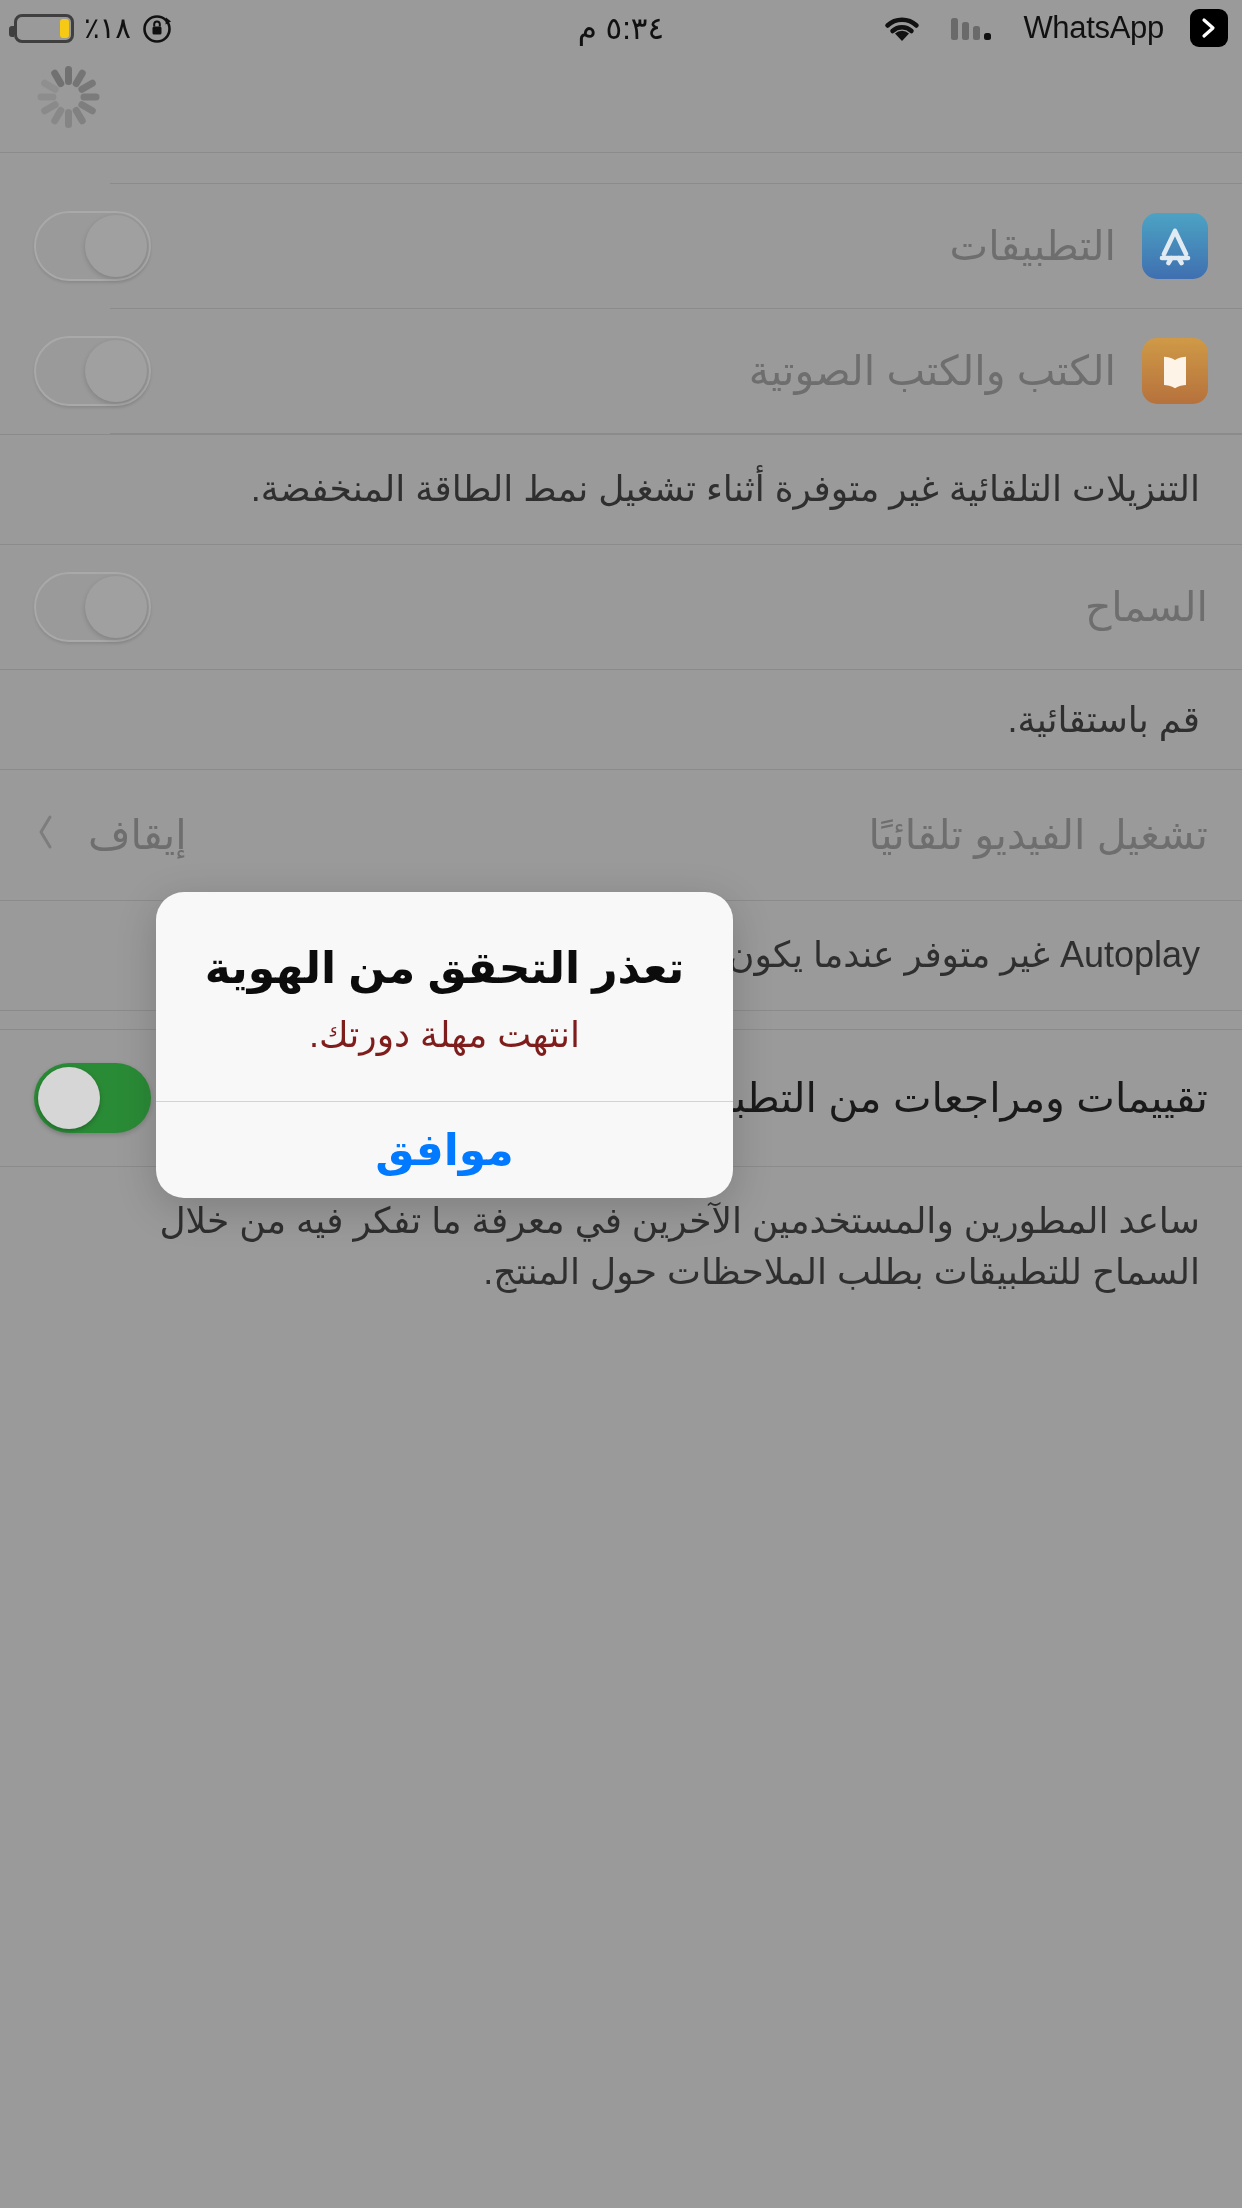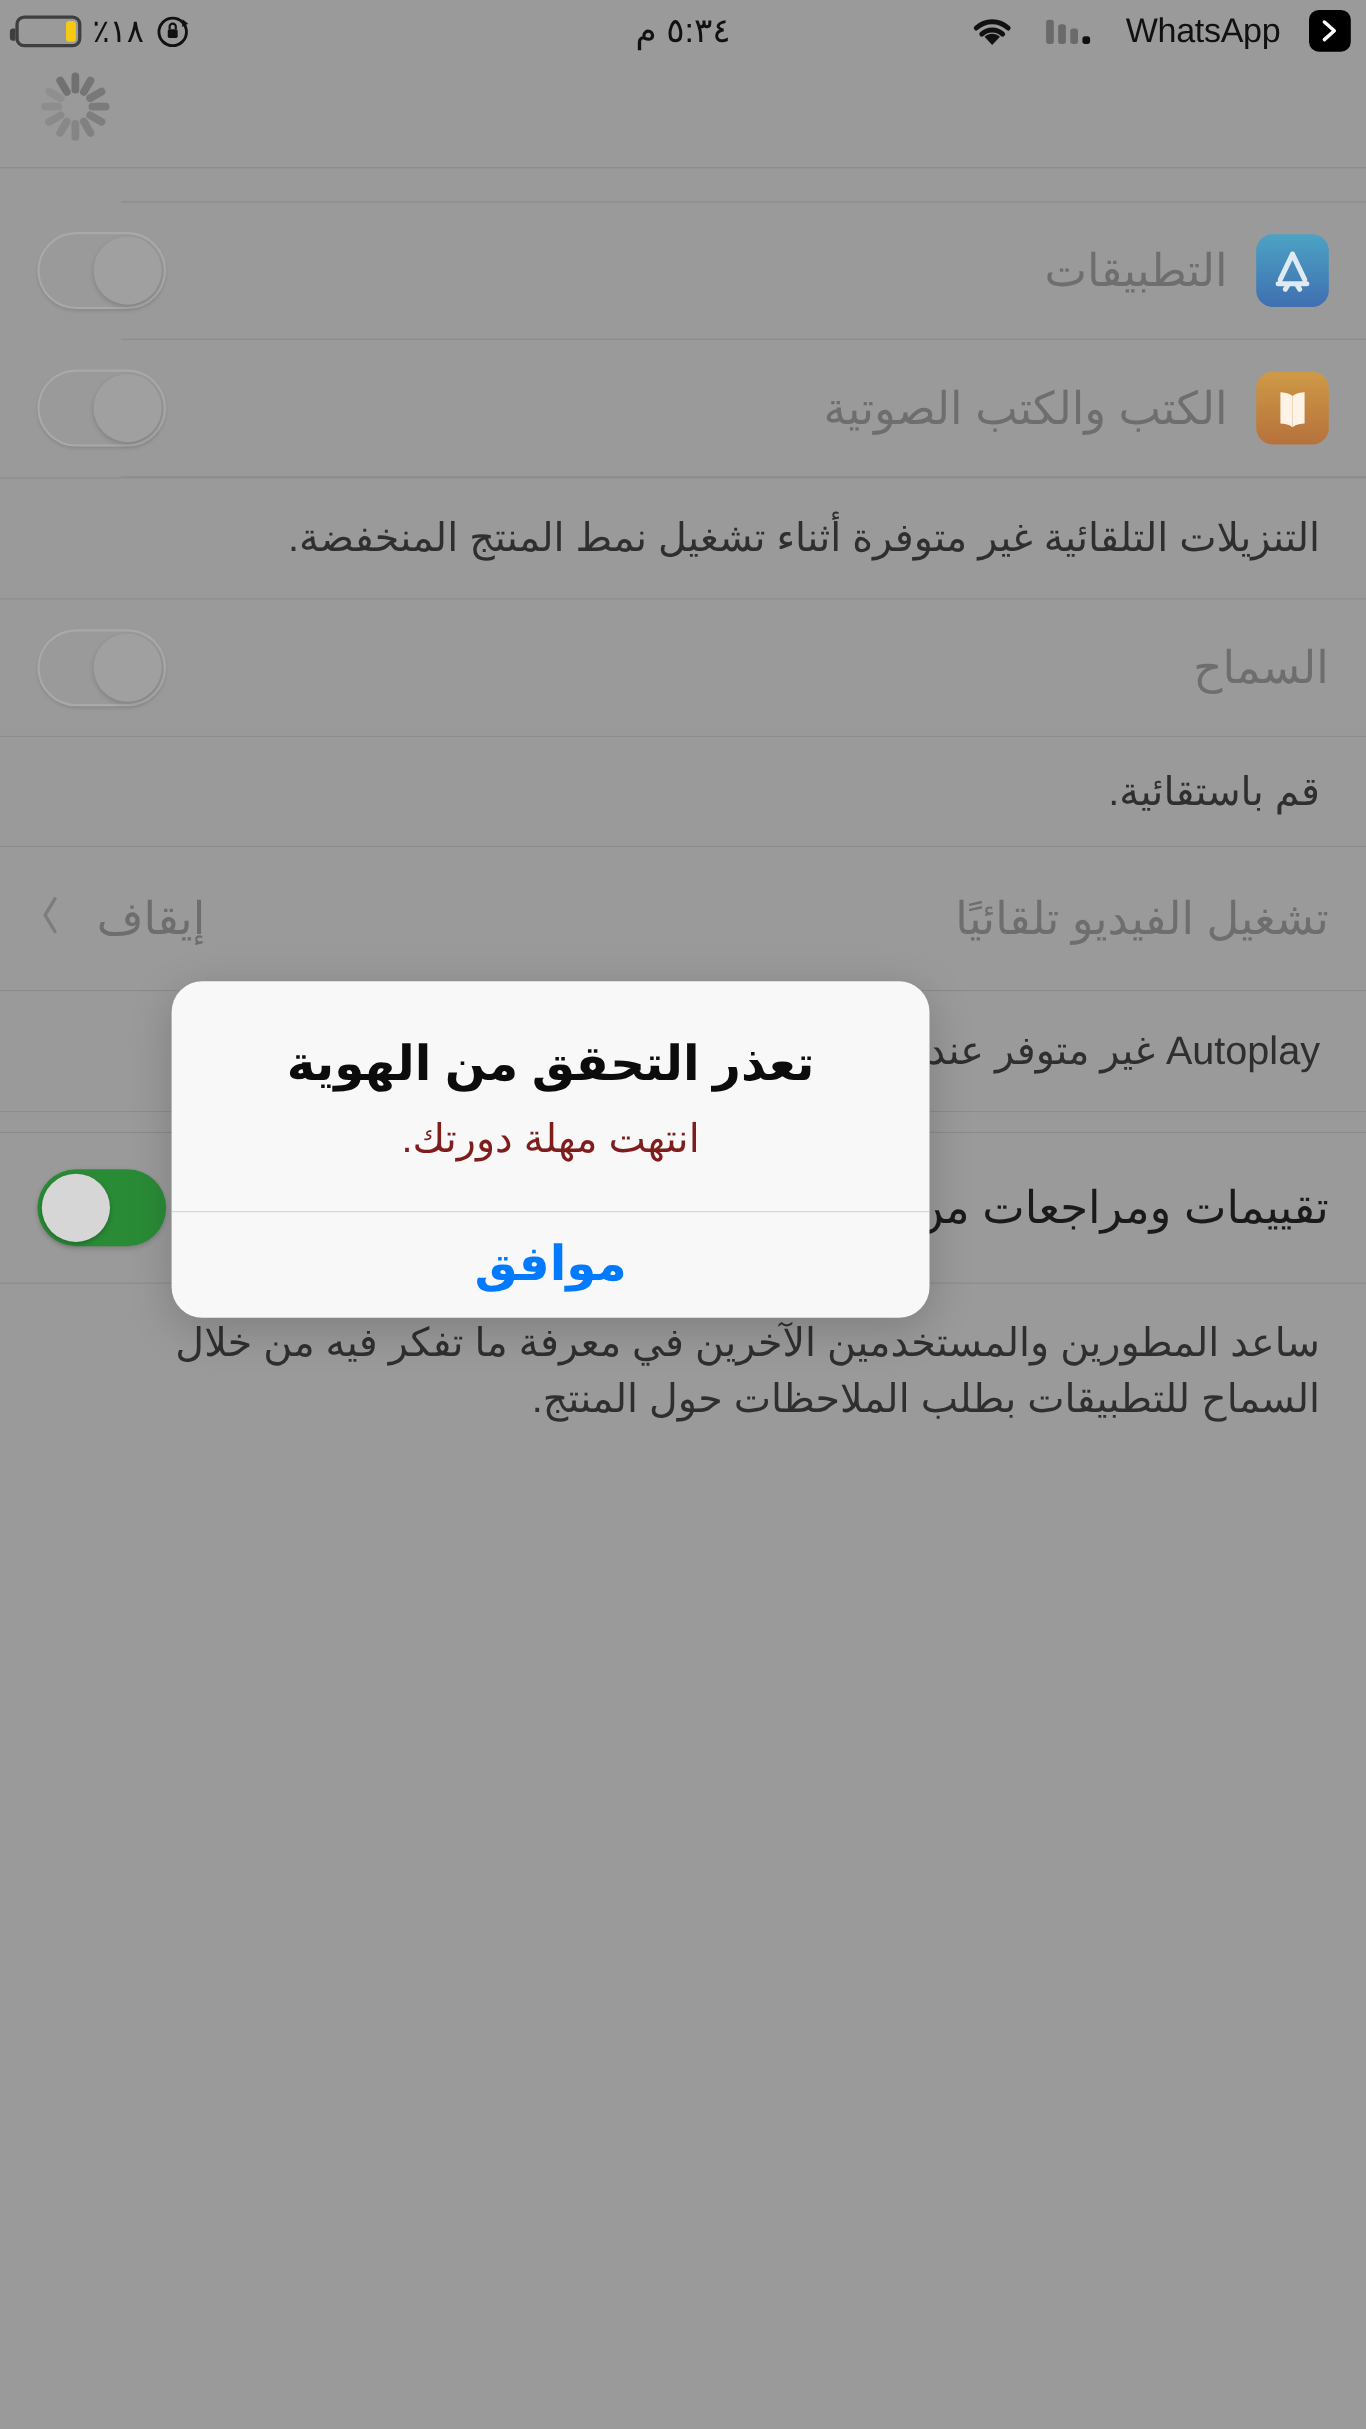--- a/index.html
+++ b/index.html
@@ -222,21 +222,21 @@
     text-align: right;
   }
 
   .group-gap { height: 18px; }
 
   
   .alert {
     position: absolute;
     left: 156px;
     top: 892px;
-    width: 689px;
+    width: 577px;
     border-radius: 28px;
     background: #f8f8f8;
     overflow: hidden;
     box-shadow: 0 10px 40px rgba(0,0,0,0.18);
     z-index: 20;
     text-align: center;
   }
   .alert-body { padding: 50px 34px 42px 34px; }
   .alert-title {
     font-size: 44px;
@@ -359,21 +359,21 @@
       <span class="toggle off">
           <span class="knob"></span>
         </span>
     </div>
 
     <div class="sep-inset"></div>
 
 
     <div class="sep-full"></div>
 
-    <div class="footer-note">التنزيلات التلقائية غير متوفرة أثناء تشغيل نمط المنتج المنخفضة.</div>
+    <div class="footer-note">التنزيلات التلقائية غير متوفرة أثناء تشغيل نمط الطاقة المنخفضة.</div>
 
     <div class="sep-full"></div>
 
     <div class="row">
       <span class="row-label">السماح</span>
       <span class="row-spacer"></span>
       <span class="toggle off">
           <span class="knob"></span>
         </span>
     </div>

